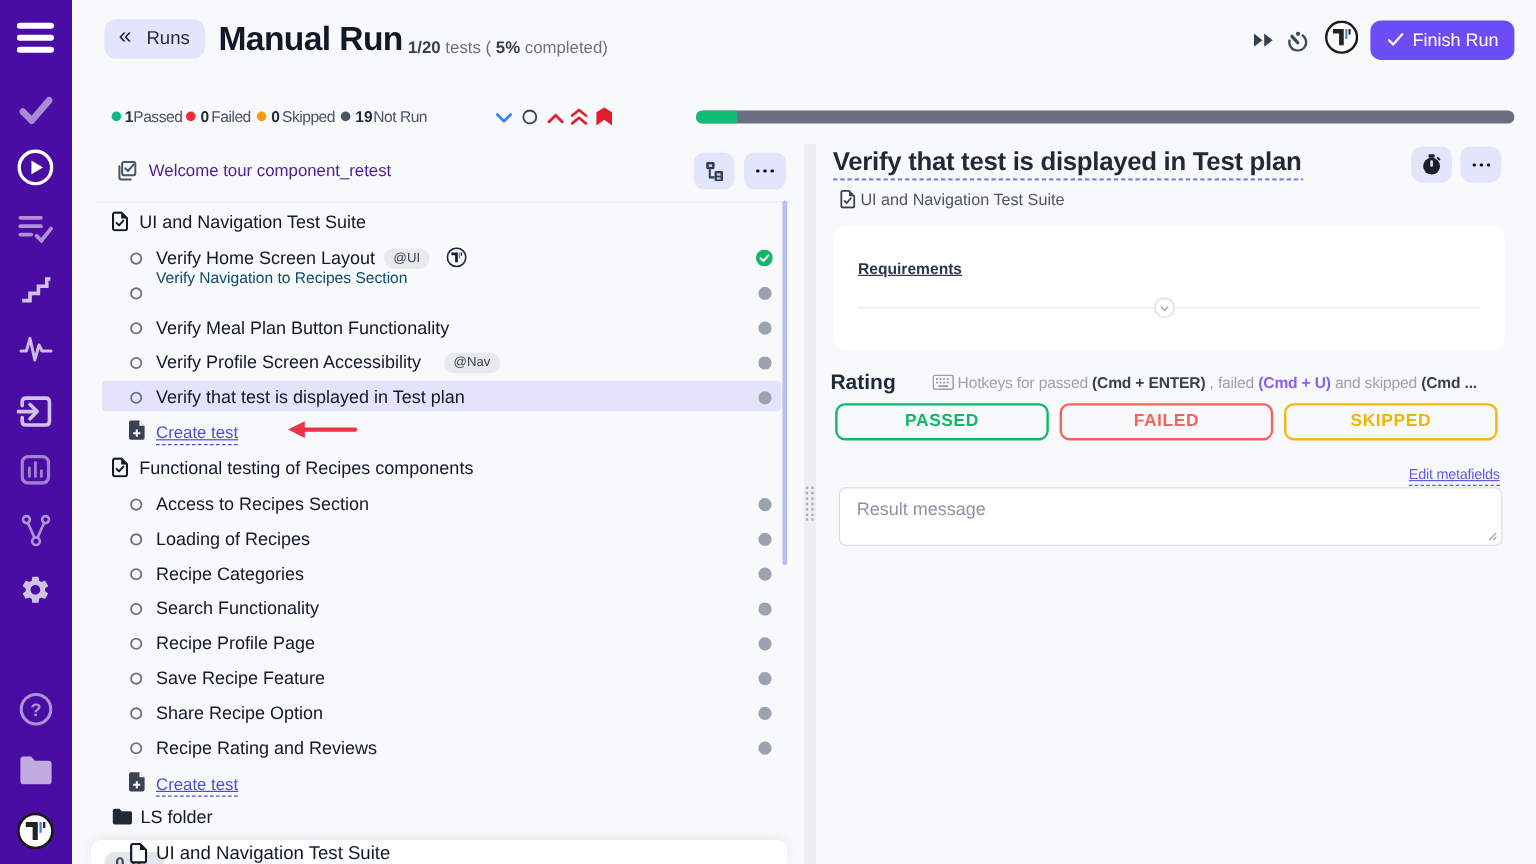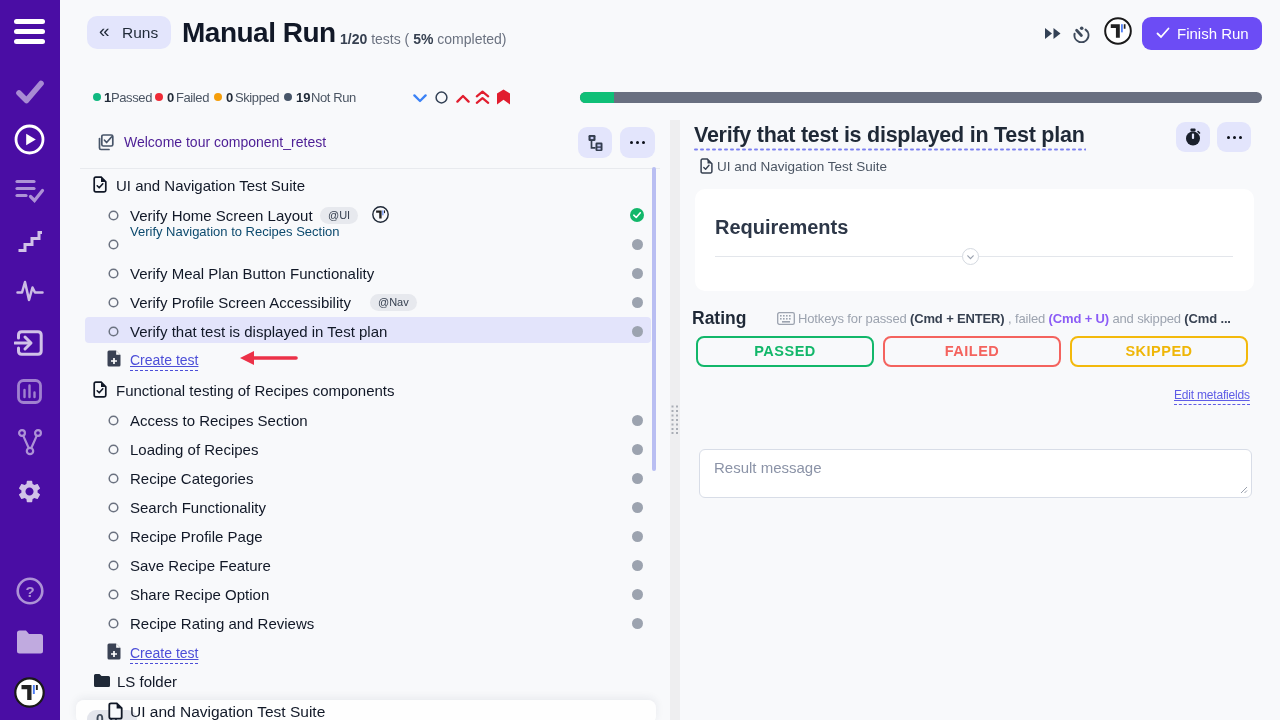--- a/index.html
+++ b/index.html
@@ -345,21 +345,21 @@
 </div>
 
 <svg class="abs" style="left:700px;top:158px" width="13" height="16" viewBox="0 0 13 16">
   <path d="M1.1 2.5 Q1.1 1.1 2.5 1.1 H7.3 L11.9 5.7 V13.5 Q11.9 14.9 10.5 14.9 H2.5 Q1.1 14.9 1.1 13.5 Z" stroke="#374151" stroke-width="1.5" fill="none"></path>
   <path d="M7.5 1.4 V5.6 H11.6 Z" fill="#374151"></path>
   <path d="M3.8 9.4 L5.6 11.2 L9 7.2" stroke="#374151" stroke-width="1.4" fill="none" stroke-linecap="round" stroke-linejoin="round"></path>
 </svg>
 <div class="abs" style="left:717px;top:159px;font-size:13.5px;color:#4B5563;">UI and Navigation Test Suite</div>
 
 <div class="abs" style="left:695px;top:189px;width:559px;height:102px;background:#fff;border-radius:10px;"></div>
-<div class="abs" style="left:715px;top:216px;font-size:20px;font-weight:bold;color:#2D3748;">Requirements</div>
+<div class="abs" style="left:715px;top:216px;font-size:13px;font-weight:bold;color:#2D3748;text-decoration:underline;">Requirements</div>
 <div class="abs" style="left:715px;top:256px;width:518px;height:1px;background:#E3E6EB;"></div>
 <div class="abs" style="left:962px;top:248px;width:17px;height:17px;background:#fff;border:1px solid #D4D9E0;border-radius:50%;">
   <svg class="abs" style="left:4px;top:6px" width="7" height="5" viewBox="0 0 7 5">
       <path d="M0.8 0.8 L3.5 3.6 L6.2 0.8" stroke="#9AA1AE" stroke-width="1.2" fill="none" stroke-linecap="round"></path>
     </svg>
 </div>
 
 <div class="abs" style="left:692px;top:308px;font-size:17.5px;font-weight:bold;color:#1F2937;">Rating</div>
 <svg class="abs" style="left:777px;top:312px" width="18" height="13" viewBox="0 0 18 13">
   <rect x="0.7" y="0.7" width="16.6" height="11.6" rx="1.6" stroke="#9CA3AF" stroke-width="1.3" fill="none"></rect>
@@ -376,18 +376,18 @@
   </g>
 </svg>
 <div class="abs" style="left:798px;top:311px;font-size:13px;letter-spacing:-0.15px;color:#9CA3AF;white-space:nowrap;width:448px;overflow:hidden;">Hotkeys for passed <b style="color:#374151;">(Cmd + ENTER)</b> , failed <b style="color:#8b5cf6;">(Cmd + U)</b> and skipped <b style="color:#374151;">(Cmd ...</b></div>
 
 <div class="abs" style="left:696px;top:336px;width:178px;height:31px;border:2px solid #12B76A;border-radius:8px;color:#12B76A;font-size:14.5px;font-weight:bold;text-align:center;line-height:27px;letter-spacing:0.5px;">PASSED</div>
 <div class="abs" style="left:883px;top:336px;width:178px;height:31px;border:2px solid #F4635E;border-radius:8px;color:#F4635E;font-size:14.5px;font-weight:bold;text-align:center;line-height:27px;letter-spacing:0.5px;">FAILED</div>
 <div class="abs" style="left:1070px;top:336px;width:178px;height:31px;border:2px solid #F3B90C;border-radius:8px;color:#EFB608;font-size:14.5px;font-weight:bold;text-align:center;line-height:27px;letter-spacing:0.5px;">SKIPPED</div>
 
 <div class="abs" style="left:1174px;top:388px;font-size:12px;letter-spacing:-0.2px;color:#5E5CE6;text-decoration:underline;border-bottom:1px dashed #5E5CE6;padding-bottom:2px;">Edit metafields</div>
 
-<div class="abs" style="left:699px;top:406px;width:553px;height:49px;background:#fff;border:1px solid #D8DDE7;border-radius:6px;margin-top:43px;">
+<div class="abs" style="left:699px;top:406px;width:553px;height:49px;background:#fff;border:1px solid #D8DDE7;border-radius:6px;">
   <div class="abs" style="left:14px;top:9px;font-size:15px;color:#8B93A7;">Result message</div>
   <svg class="abs" style="right:3px;bottom:3px" width="8" height="8" viewBox="0 0 8 8">
     <path d="M7 1 L1 7 M7 4.5 L4.5 7" stroke="#9AA1AE" stroke-width="1"></path>
   </svg>
 </div>
 
 </body></html>

